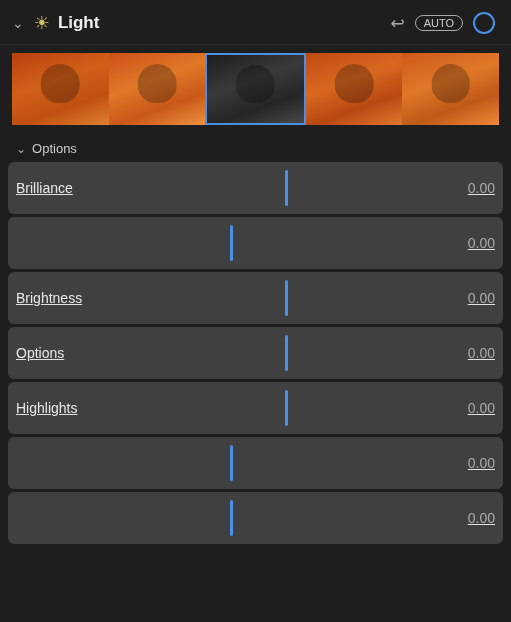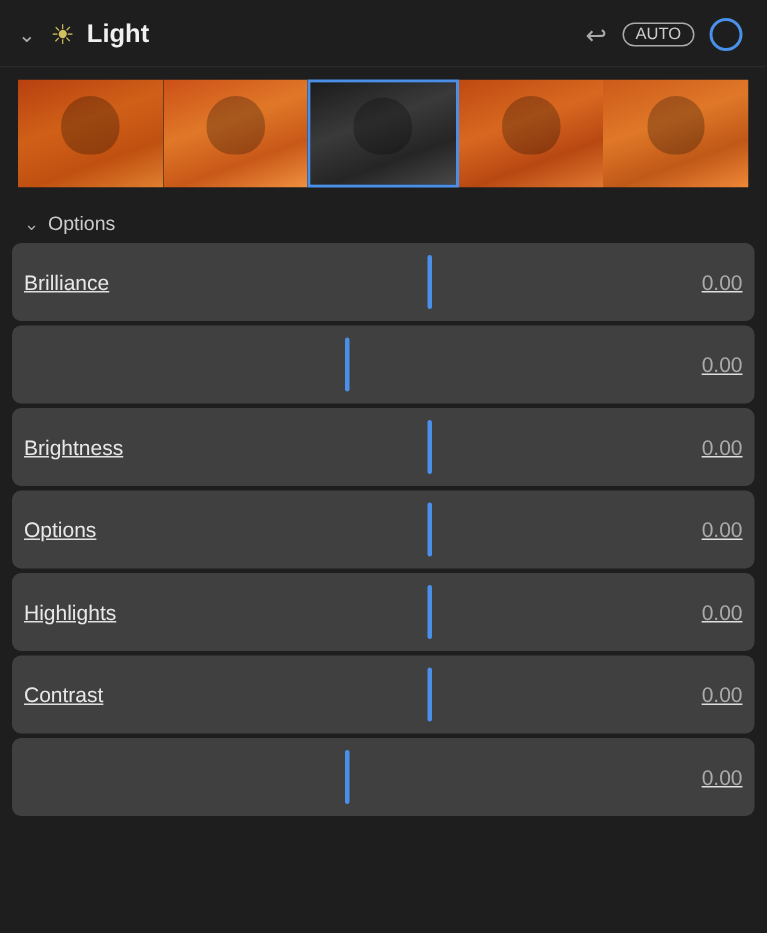--- a/index.html
+++ b/index.html
@@ -285,21 +285,20 @@
 
     <div class="slider-row">
       <span class="slider-label">Highlights</span>
       <div class="slider-track-container">
         <div class="slider-blue-line"></div>
       </div>
       <span class="slider-value">0.00</span>
     </div>
 
     <div class="slider-row">
-      <span class="slider-label">Contrast</span>
       <div class="slider-track-container">
         <div class="slider-blue-line"></div>
       </div>
       <span class="slider-value">0.00</span>
     </div>
 
     <div class="slider-row">
       <div class="slider-track-container">
         <div class="slider-blue-line"></div>
       </div>

